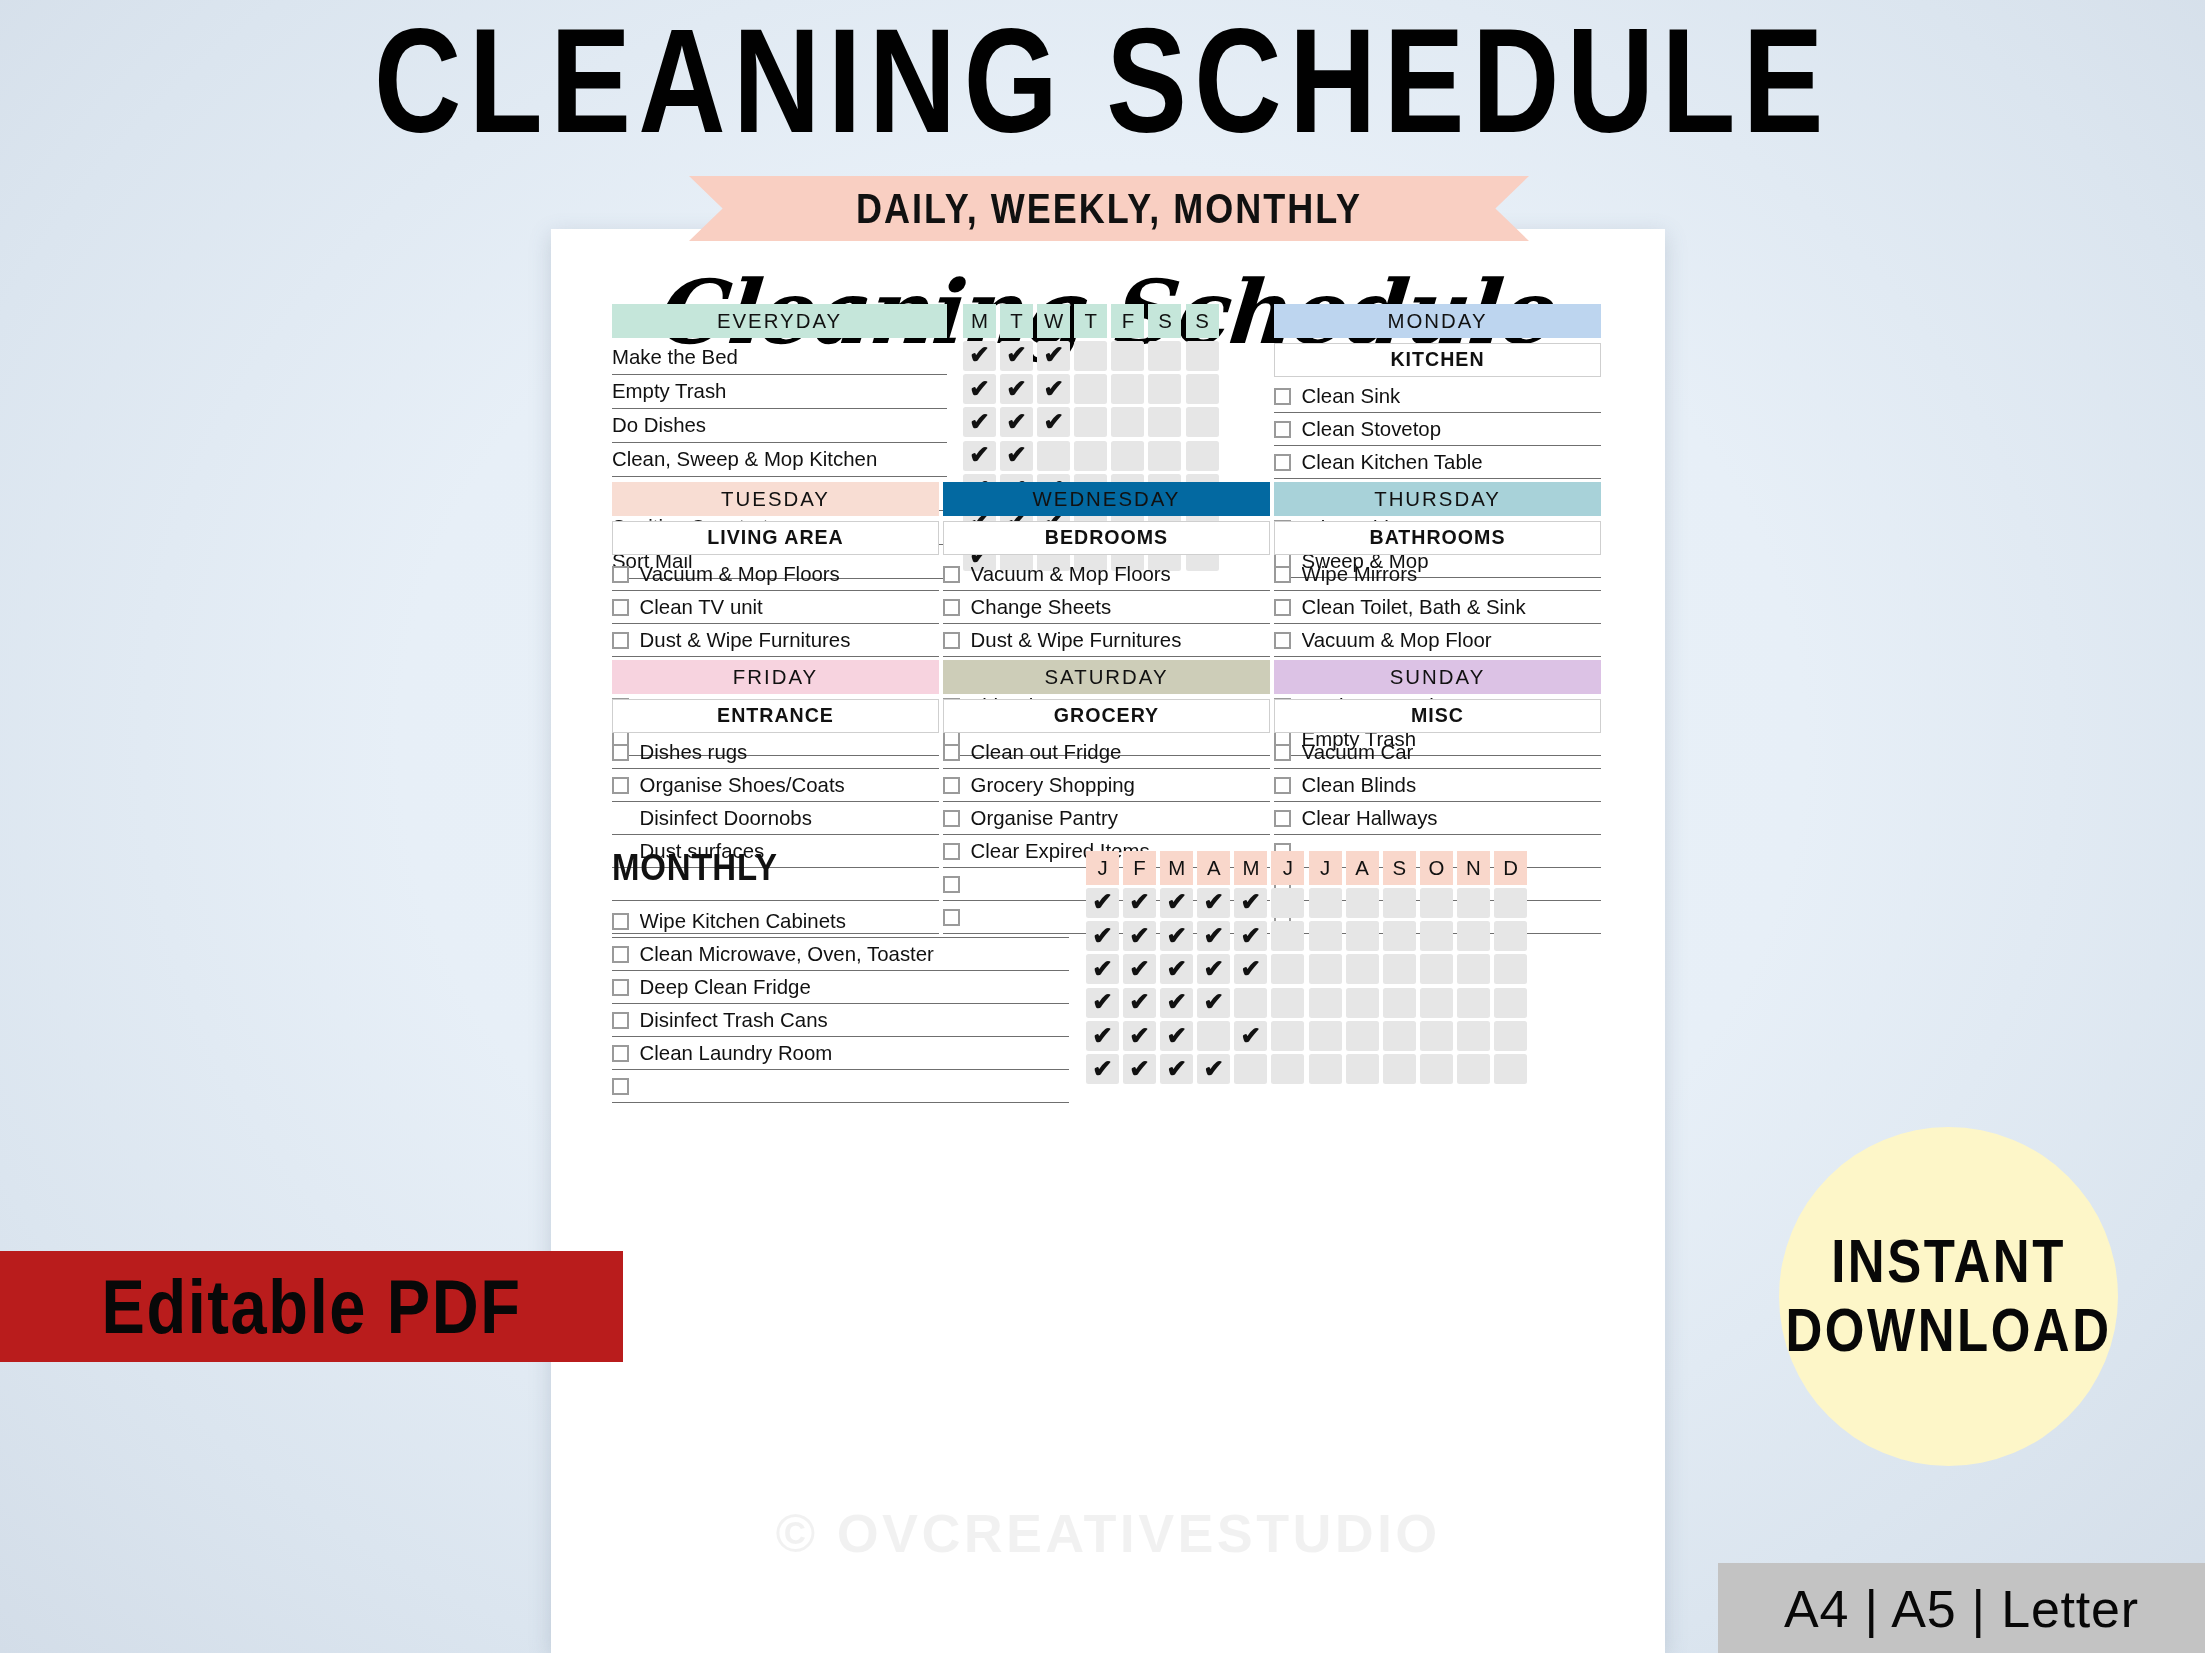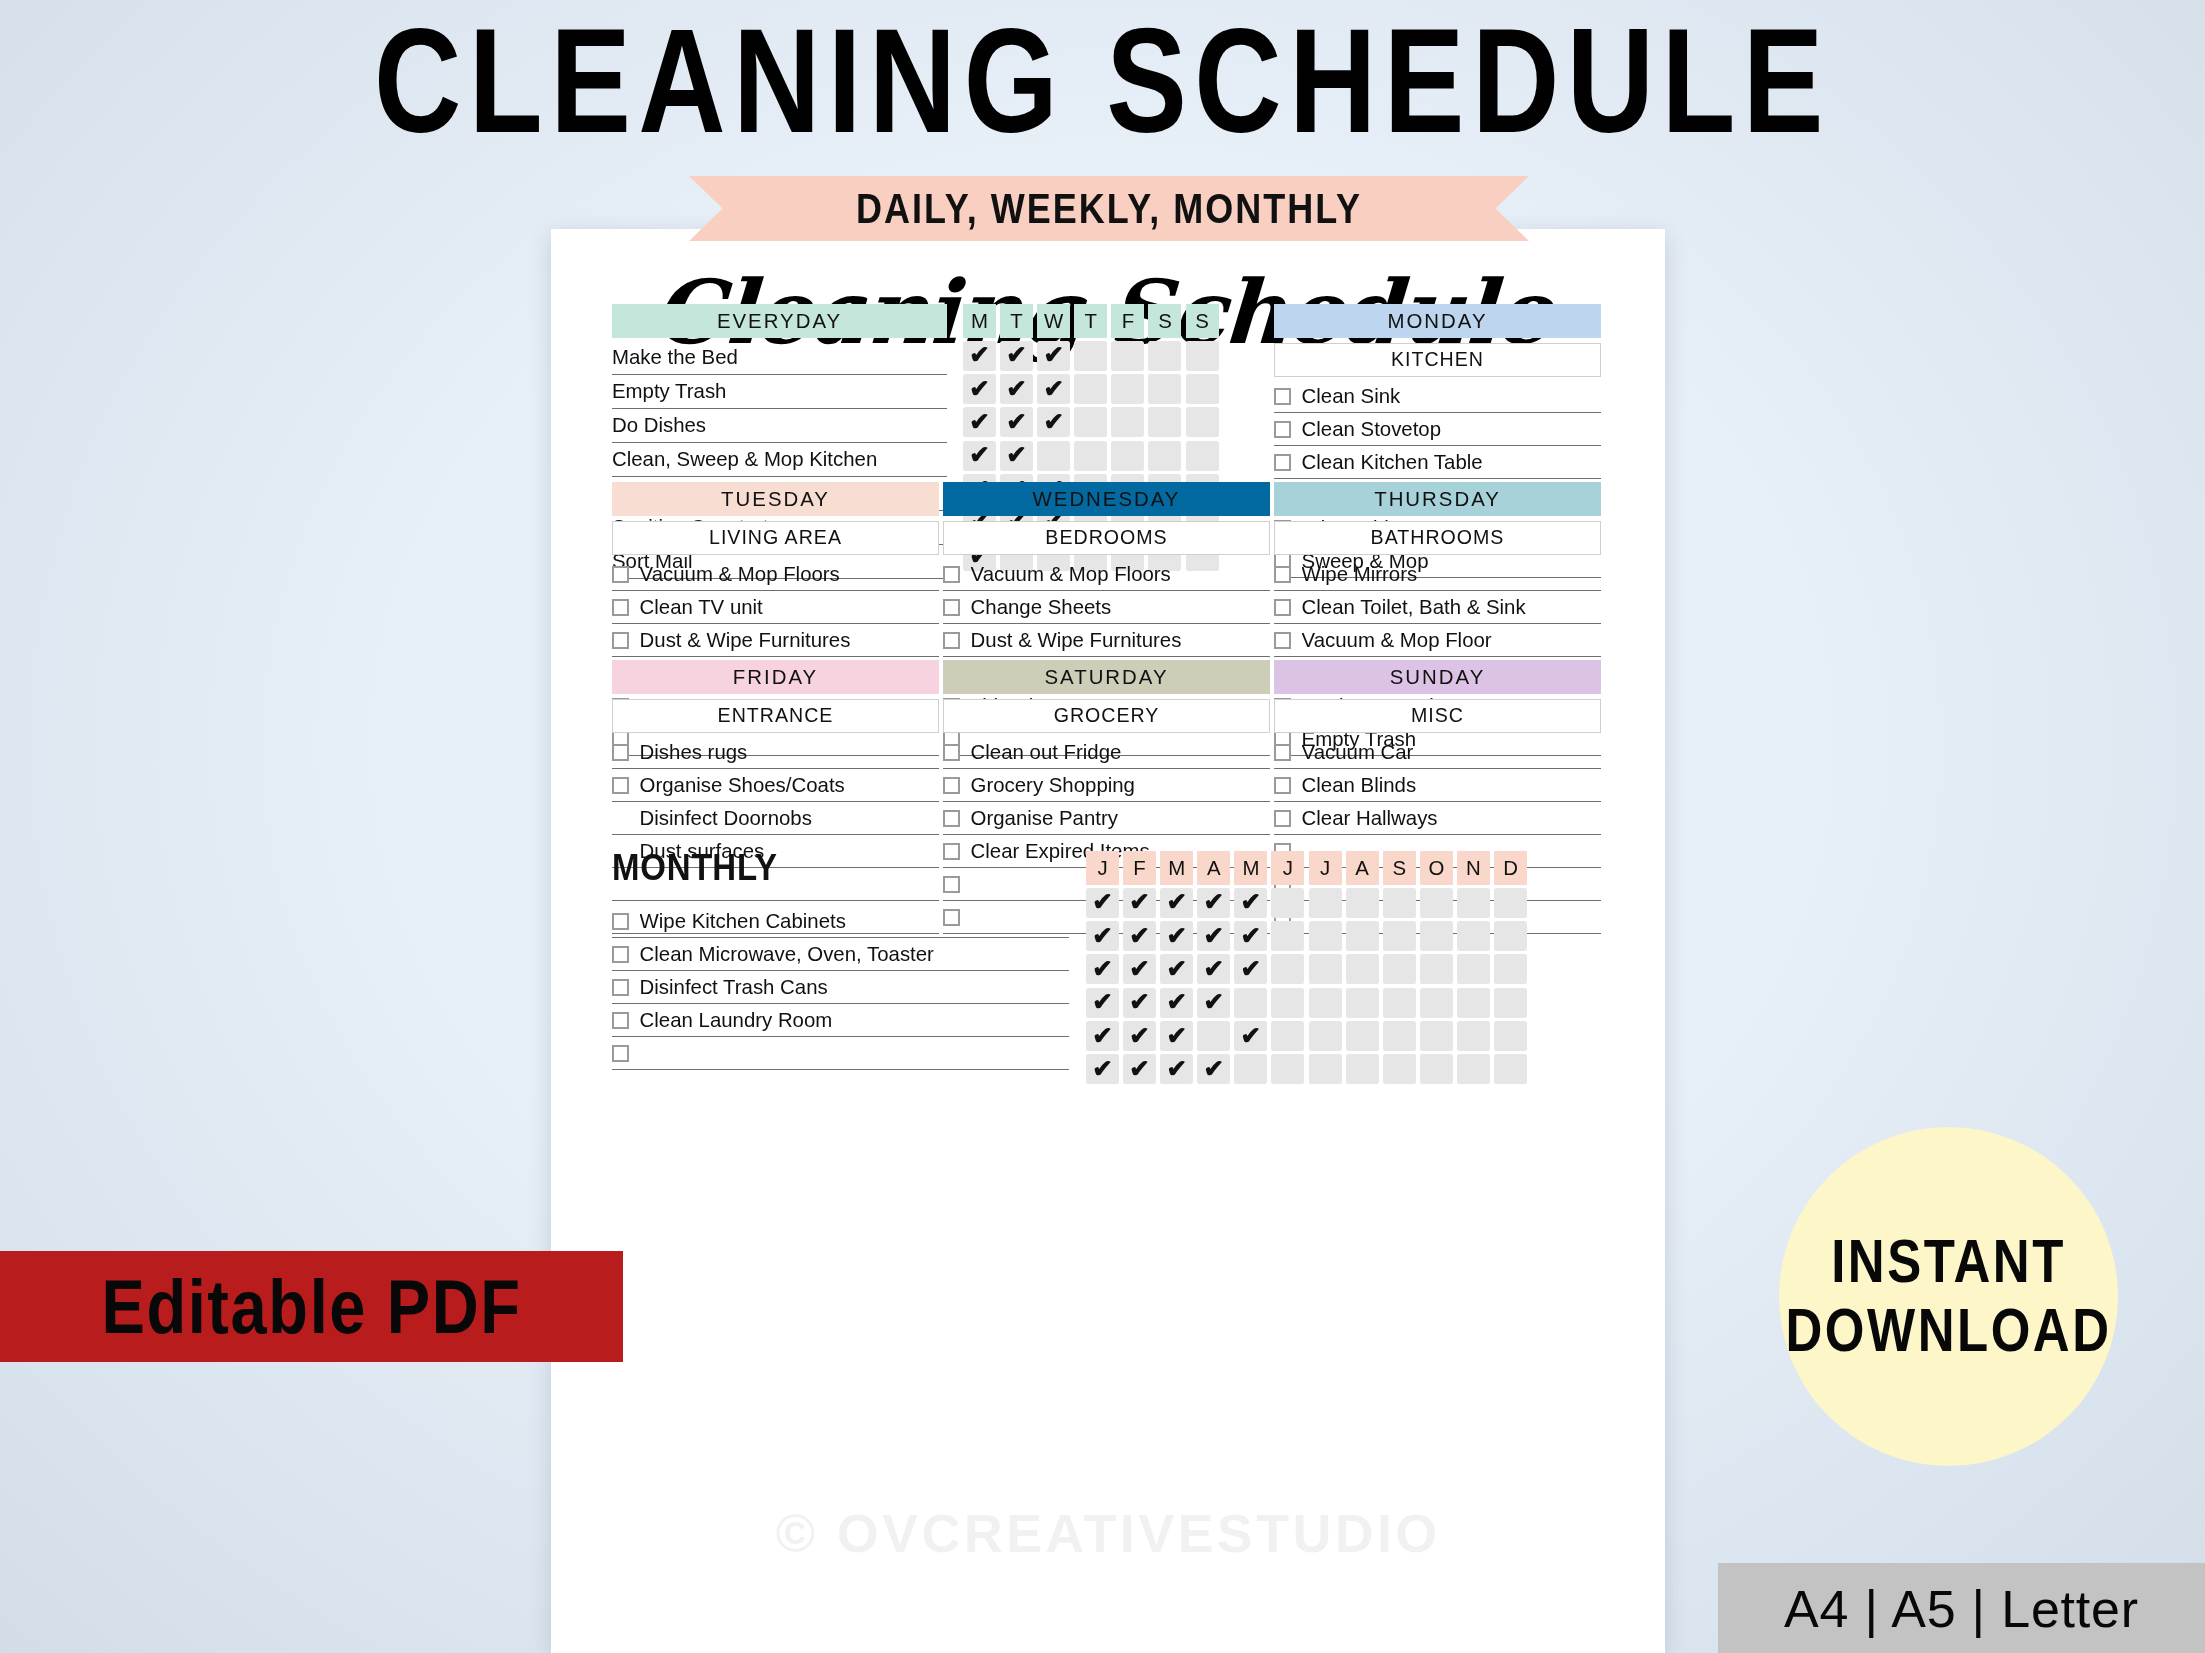--- a/index.html
+++ b/index.html
@@ -50,21 +50,21 @@
 
   
   .blk{position:absolute;}
   .bhead{
     height:34px;display:flex;align-items:center;justify-content:center;
     font-size:20.4px;letter-spacing:2px;color:#111;
   }
   .sub{
     margin-top:4.9px;height:34px;border:1.3px solid #cfcfcf;background:#fff;
     display:flex;align-items:center;justify-content:center;
-    font-size:19.6px;font-weight:normal;letter-spacing:1px;color:#111;
+    font-size:19.6px;font-weight:bold;letter-spacing:1px;color:#111;
     box-sizing:border-box;
   }
   .rows{margin-top:3.3px;}
   .row{
     height:33px;display:flex;align-items:center;
     border-bottom:1.6px solid #6f6f6f;box-sizing:border-box;
   }
   .cbx{
     width:17px;height:17px;border:2px solid #9a9a9a;box-sizing:border-box;
     margin-right:10.6px;flex:0 0 auto;background:#fff;
@@ -469,20 +469,24 @@
     <div class="monthly">
       <div class="m-title">MONTHLY</div>
       <div class="rows" id="m-rows">
           <div class="row">
             <span class="cbx"></span>
             <span class="rtxt">Wipe Kitchen Cabinets</span>
           </div>
           <div class="row">
             <span class="cbx"></span>
             <span class="rtxt">Clean Microwave, Oven, Toaster</span>
+          </div>
+          <div class="row">
+            <span class="cbx"></span>
+            <span class="rtxt">Deep Clean Fridge</span>
           </div>
           <div class="row">
             <span class="cbx"></span>
             <span class="rtxt">Disinfect Trash Cans</span>
           </div>
           <div class="row">
             <span class="cbx"></span>
             <span class="rtxt">Clean Laundry Room</span>
           </div>
           <div class="row">

